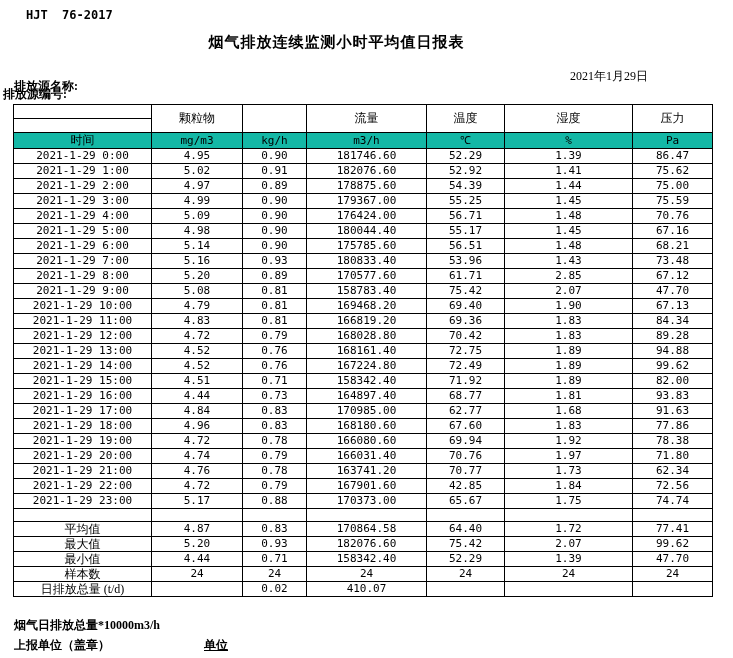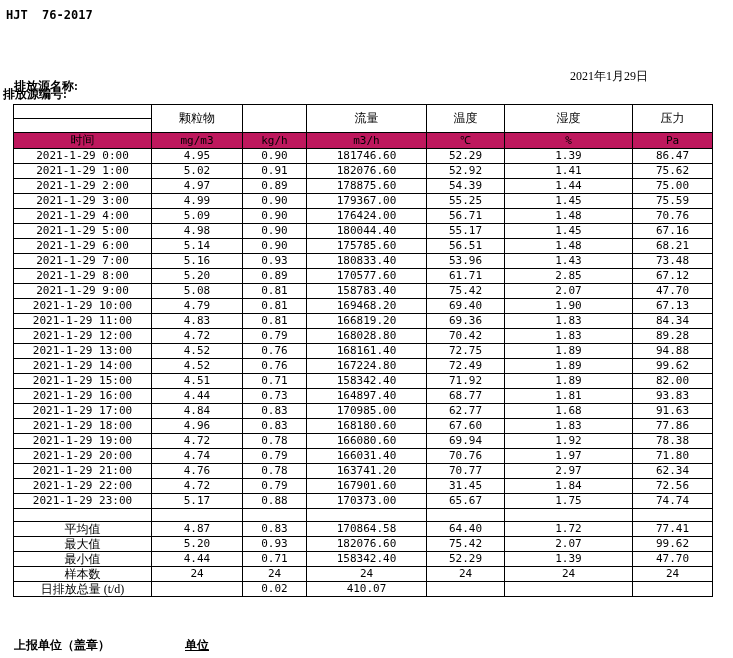--- a/index.html
+++ b/index.html
@@ -5,21 +5,21 @@
   html,body{margin:0;padding:0;background:#fff;}
   .page{
     position:relative;
     width:733px;height:658px;
     background:#fff;
     font-family:"Liberation Serif","DejaVu Serif",serif;
     color:#000;
     overflow:hidden;
   }
   .std-code{
-    position:absolute;left:6px;top:8px;
+    position:absolute;left:26px;top:8px;
     font-size:12px;font-weight:bold;white-space:pre;
     font-family:"DejaVu Sans Mono","Liberation Mono",monospace;
   }
   .doc-title{
     position:absolute;left:0;right:60px;top:33px;
     text-align:center;
     font-size:15px;font-weight:bold;letter-spacing:1px;
   }
   .src-name{position:absolute;left:14px;top:78px;font-size:12px;font-weight:bold;}
   .src-code{position:absolute;left:3px;top:86px;font-size:12px;font-weight:bold;}
@@ -38,43 +38,44 @@
     white-space:nowrap;overflow:hidden;
     font-family:"DejaVu Sans Mono","Liberation Mono",monospace;
     font-size:11px;
   }
   table.report tr.hgroup td{
     height:13px;line-height:13px;
     font-family:"Liberation Serif","DejaVu Serif",serif;
     font-size:12px;
   }
   table.report tr.hunits td{
-    background:#be185d;
+    background:#14b8a6;
     height:15px;line-height:15px;
   }
   table.report tr.hunits td.time-label{
     font-family:"Liberation Serif","DejaVu Serif",serif;
     font-size:12px;
   }
   table.report tr.spacer td{height:12px;line-height:12px;}
   table.report td.label-cell{
     font-family:"Liberation Serif","DejaVu Serif",serif;
     font-size:12px;
   }
   .foot-note{position:absolute;left:14px;top:617px;font-size:12px;font-weight:bold;}
   .foot-line2{position:absolute;left:0;top:637px;font-size:12px;font-weight:bold;}
   .foot-line2 .report-unit{position:absolute;left:14px;white-space:nowrap;}
-  .foot-line2 .unit-label{position:absolute;left:185px;white-space:nowrap;text-decoration:underline;}
+  .foot-line2 .unit-label{position:absolute;left:204px;white-space:nowrap;text-decoration:underline;}
 </style>
 </head>
 <body>
 
 <div class="page">
 
   <div class="std-code">HJT  76-2017</div>
+  <div class="doc-title">烟气排放连续监测小时平均值日报表</div>
   <div class="src-name">排放源名称:</div>
   <div class="src-code">排放源编号:</div>
   <div class="report-date">2021年1月29日</div>
 
   <table class="report">
     <colgroup>
       <col style="width:138px">
         <col style="width:91px">
         <col style="width:64px">
       <col style="width:120px">
@@ -294,29 +295,29 @@
           <td>70.76</td>
           <td>1.97</td>
           <td>71.80</td>
         </tr>
         <tr>
           <td>2021-1-29 21:00</td>
           <td>4.76</td>
           <td>0.78</td>
           <td>163741.20</td>
           <td>70.77</td>
-          <td>2.97</td>
+          <td>1.73</td>
           <td>62.34</td>
         </tr>
         <tr>
           <td>2021-1-29 22:00</td>
           <td>4.72</td>
           <td>0.79</td>
           <td>167901.60</td>
-          <td>31.45</td>
+          <td>42.85</td>
           <td>1.84</td>
           <td>72.56</td>
         </tr>
         <tr>
           <td>2021-1-29 23:00</td>
           <td>5.17</td>
           <td>0.88</td>
           <td>170373.00</td>
           <td>65.67</td>
           <td>1.75</td>
@@ -376,18 +377,19 @@
           <td></td>
           <td>0.02</td>
           <td>410.07</td>
           <td></td>
           <td></td>
           <td></td>
         </tr>
       </tbody>
   </table>
 
+  <div class="foot-note">烟气日排放总量*10000m3/h</div>
   <div class="foot-line2">
     <span class="report-unit">上报单位（盖章）</span>
     <span class="unit-label">单位</span>
   </div>
 
 </div>
 
 </body></html>

